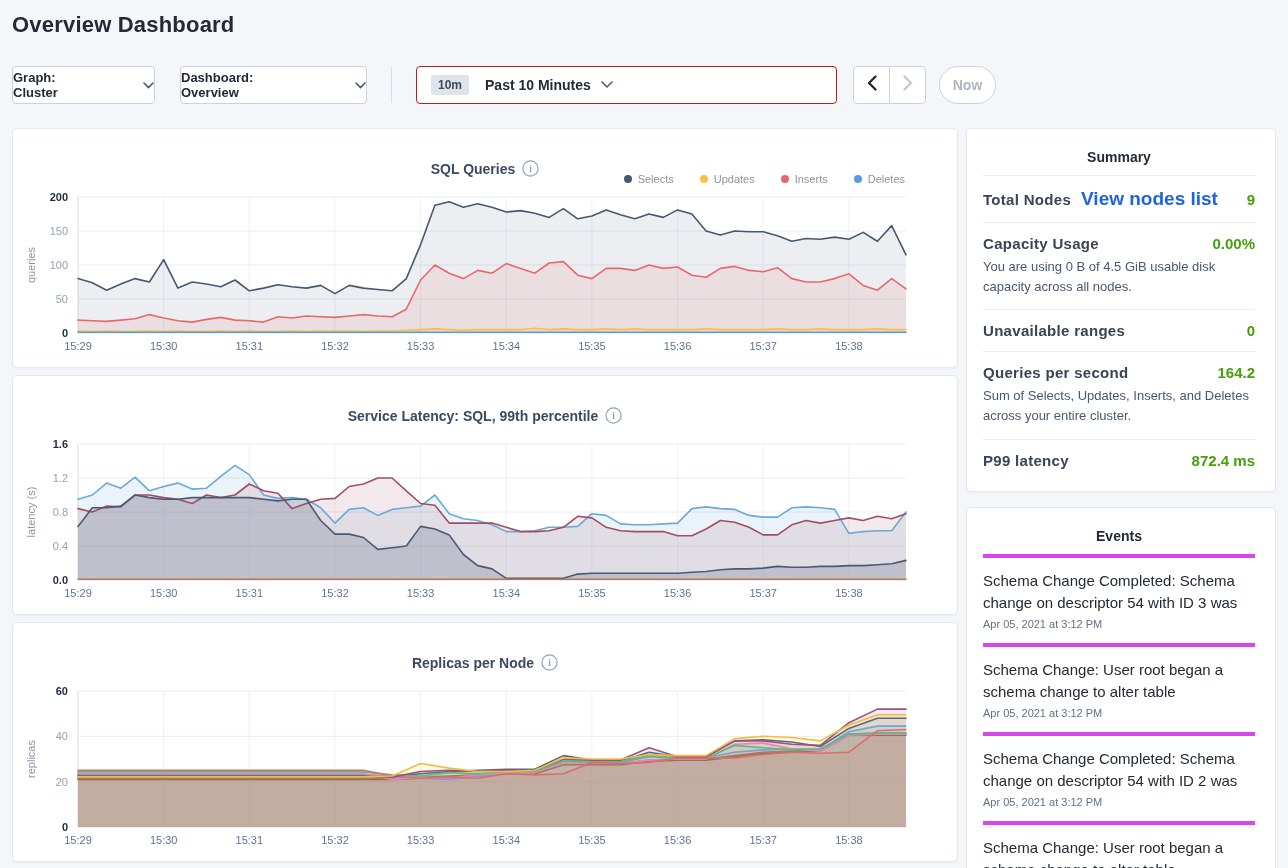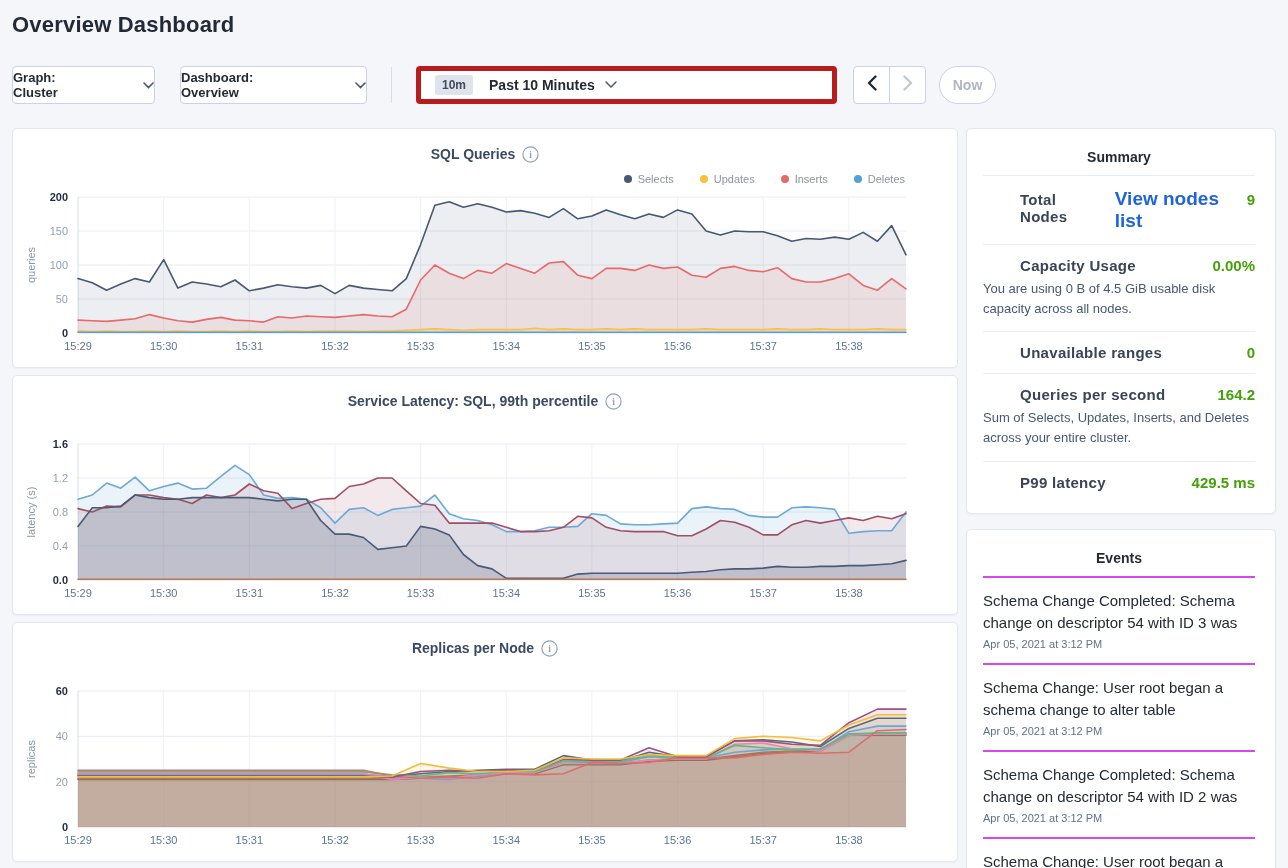--- a/index.html
+++ b/index.html
@@ -9,21 +9,21 @@
   h1.page-title { font-size:22px; font-weight:600; color:#242a35; margin:12px 0 28px 0; letter-spacing:0.2px; }
 
   
   .controls { display:flex; align-items:center; height:38px; }
   .ctrl-btn { background:#fff; border:1px solid #ccd3e0; border-radius:4px; height:38px;
               display:inline-flex; align-items:center; justify-content:center;
               font-size:13px; font-weight:700; color:#242a35; cursor:pointer;gap:36px; }
   .btn-graph { width:143px; }
   .btn-dash  { width:187px; margin-left:25px; }
   .ctrl-divider { width:1px; height:36px; background:#d8dde6; margin:0 24px; }
-  .time-box { width:421px; height:38px; background:#fff; border:5px solid #b91c1c; border-radius:4px;
+  .time-box { width:421px; height:38px; background:#fff; border:1px solid #b91c1c; border-radius:4px;
               display:flex; align-items:center; padding:0 14px; cursor:pointer; }
   .time-badge { background:#dfe3ec; color:#3f4b5e; font-size:12px; font-weight:700;
                 padding:3px 7px; border-radius:3px; margin-right:16px; }
   .time-label { font-size:14px; font-weight:700; color:#242a35; }
   .time-caret { margin-left:auto; }
   .chev { display:inline-block; margin-left:10px; line-height:0; }
   .arrow-group { display:inline-flex; margin-left:16px; }
   .arrow-btn { width:37px; height:38px; background:#fff; border:1px solid #ccd3e0;
                display:inline-flex; align-items:center; justify-content:center; cursor:pointer; }
   .arrow-left { border-radius:4px 0 0 4px; }
@@ -32,39 +32,39 @@
 
   
   .main { display:flex; gap:8px; margin-top:24px; align-items:flex-start; }
   .charts-col { width:946px; display:flex; flex-direction:column; gap:7px; }
   .side-col { width:310px; display:flex; flex-direction:column; gap:15px; }
 
   .chart-panel { position:relative; width:946px; height:240px; background:#fff;
                  border:1px solid #e3e8f0; border-radius:5px;
                  box-shadow:0 1px 2px rgba(16,30,55,0.04); }
   .chart-title-row { position:absolute; top:16px; left:0; width:100%; text-align:center; z-index:2; }
-  .chart-title { display:inline-flex; align-items:center; gap:7px; font-size:14px; font-weight:700; color:#3b4a60; }
+  .chart-title { display:inline-flex; align-items:center; gap:7px; font-size:14px; font-weight:700; color:#3b4a60;margin-top:15px; }
   .chart-svg { position:absolute; inset:0; width:946px; height:240px; }
   .legend { position:absolute; top:44px; right:52px; display:flex; gap:26px; z-index:2; }
   .legend-item { display:flex; align-items:center; gap:6px; font-size:11px; color:#8b939e; cursor:pointer; }
   .legend-dot { width:8px; height:8px; border-radius:50%; background:#888; }
 
   
   .side-panel { background:#fff; border:1px solid #e3e8f0; border-radius:5px;
                 box-shadow:0 1px 2px rgba(16,30,55,0.04); padding:14px 20px 10px 16px; }
   .side-panel-title { text-align:center; font-size:14px; font-weight:700; color:#242a35; padding:6px 0 10px 0; }
   .sum-row { padding:12px 0; border-top:1px solid #e9edf2; }
   .sum-row:first-of-type { border-top:none; }
   .sum-main { display:flex; align-items:baseline; }
-  .sum-label { font-size:15px; font-weight:700; color:#394455; letter-spacing:0.3px;margin-left:37px; }
+  .sum-label { font-size:15px; font-weight:700; color:#394455; letter-spacing:0.3px; }
   .sum-link { font-size:19px; font-weight:700; color:#2064dd; margin-left:10px; cursor:pointer; }
   .sum-value { margin-left:auto; font-size:15px; font-weight:700; color:#44a10a; white-space:nowrap; }
   .sum-desc { font-size:13px; color:#475872; line-height:1.55; margin-top:5px; }
 
-  .event-item { padding:12px 0 13px 0; border-top:2px solid #d946ef; }
+  .event-item { padding:12px 0 13px 0; border-top:4px solid #d946ef; }
   .event-item:first-of-type { border-top:none; }
   .event-text { font-size:15px; color:#242a35; line-height:1.5; }
   .event-date { font-size:11px; color:#5f7287; margin-top:3px; }
 </style>
 </head>
 <body>
 
 <div class="page">
 
   <h1 class="page-title">Overview Dashboard</h1>
@@ -336,21 +336,21 @@
           <div class="sum-main">
             <span class="sum-label">Queries per second</span>
             <span class="sum-value">164.2</span>
           </div>
           <div class="sum-desc">Sum of Selects, Updates, Inserts, and Deletes across your entire cluster.</div>
         </div>
 
         <div class="sum-row">
           <div class="sum-main">
             <span class="sum-label">P99 latency</span>
-            <span class="sum-value">429.5 ms</span>
+            <span class="sum-value">872.4 ms</span>
           </div>
         </div>
       </div>
 
       <div class="side-panel">
         <div class="side-panel-title">Events</div>
 
         <div class="event-item">
           <div class="event-text">Schema Change Completed: Schema change on descriptor 54 with ID 3 was</div>
           <div class="event-date">Apr 05, 2021 at 3:12 PM</div>

